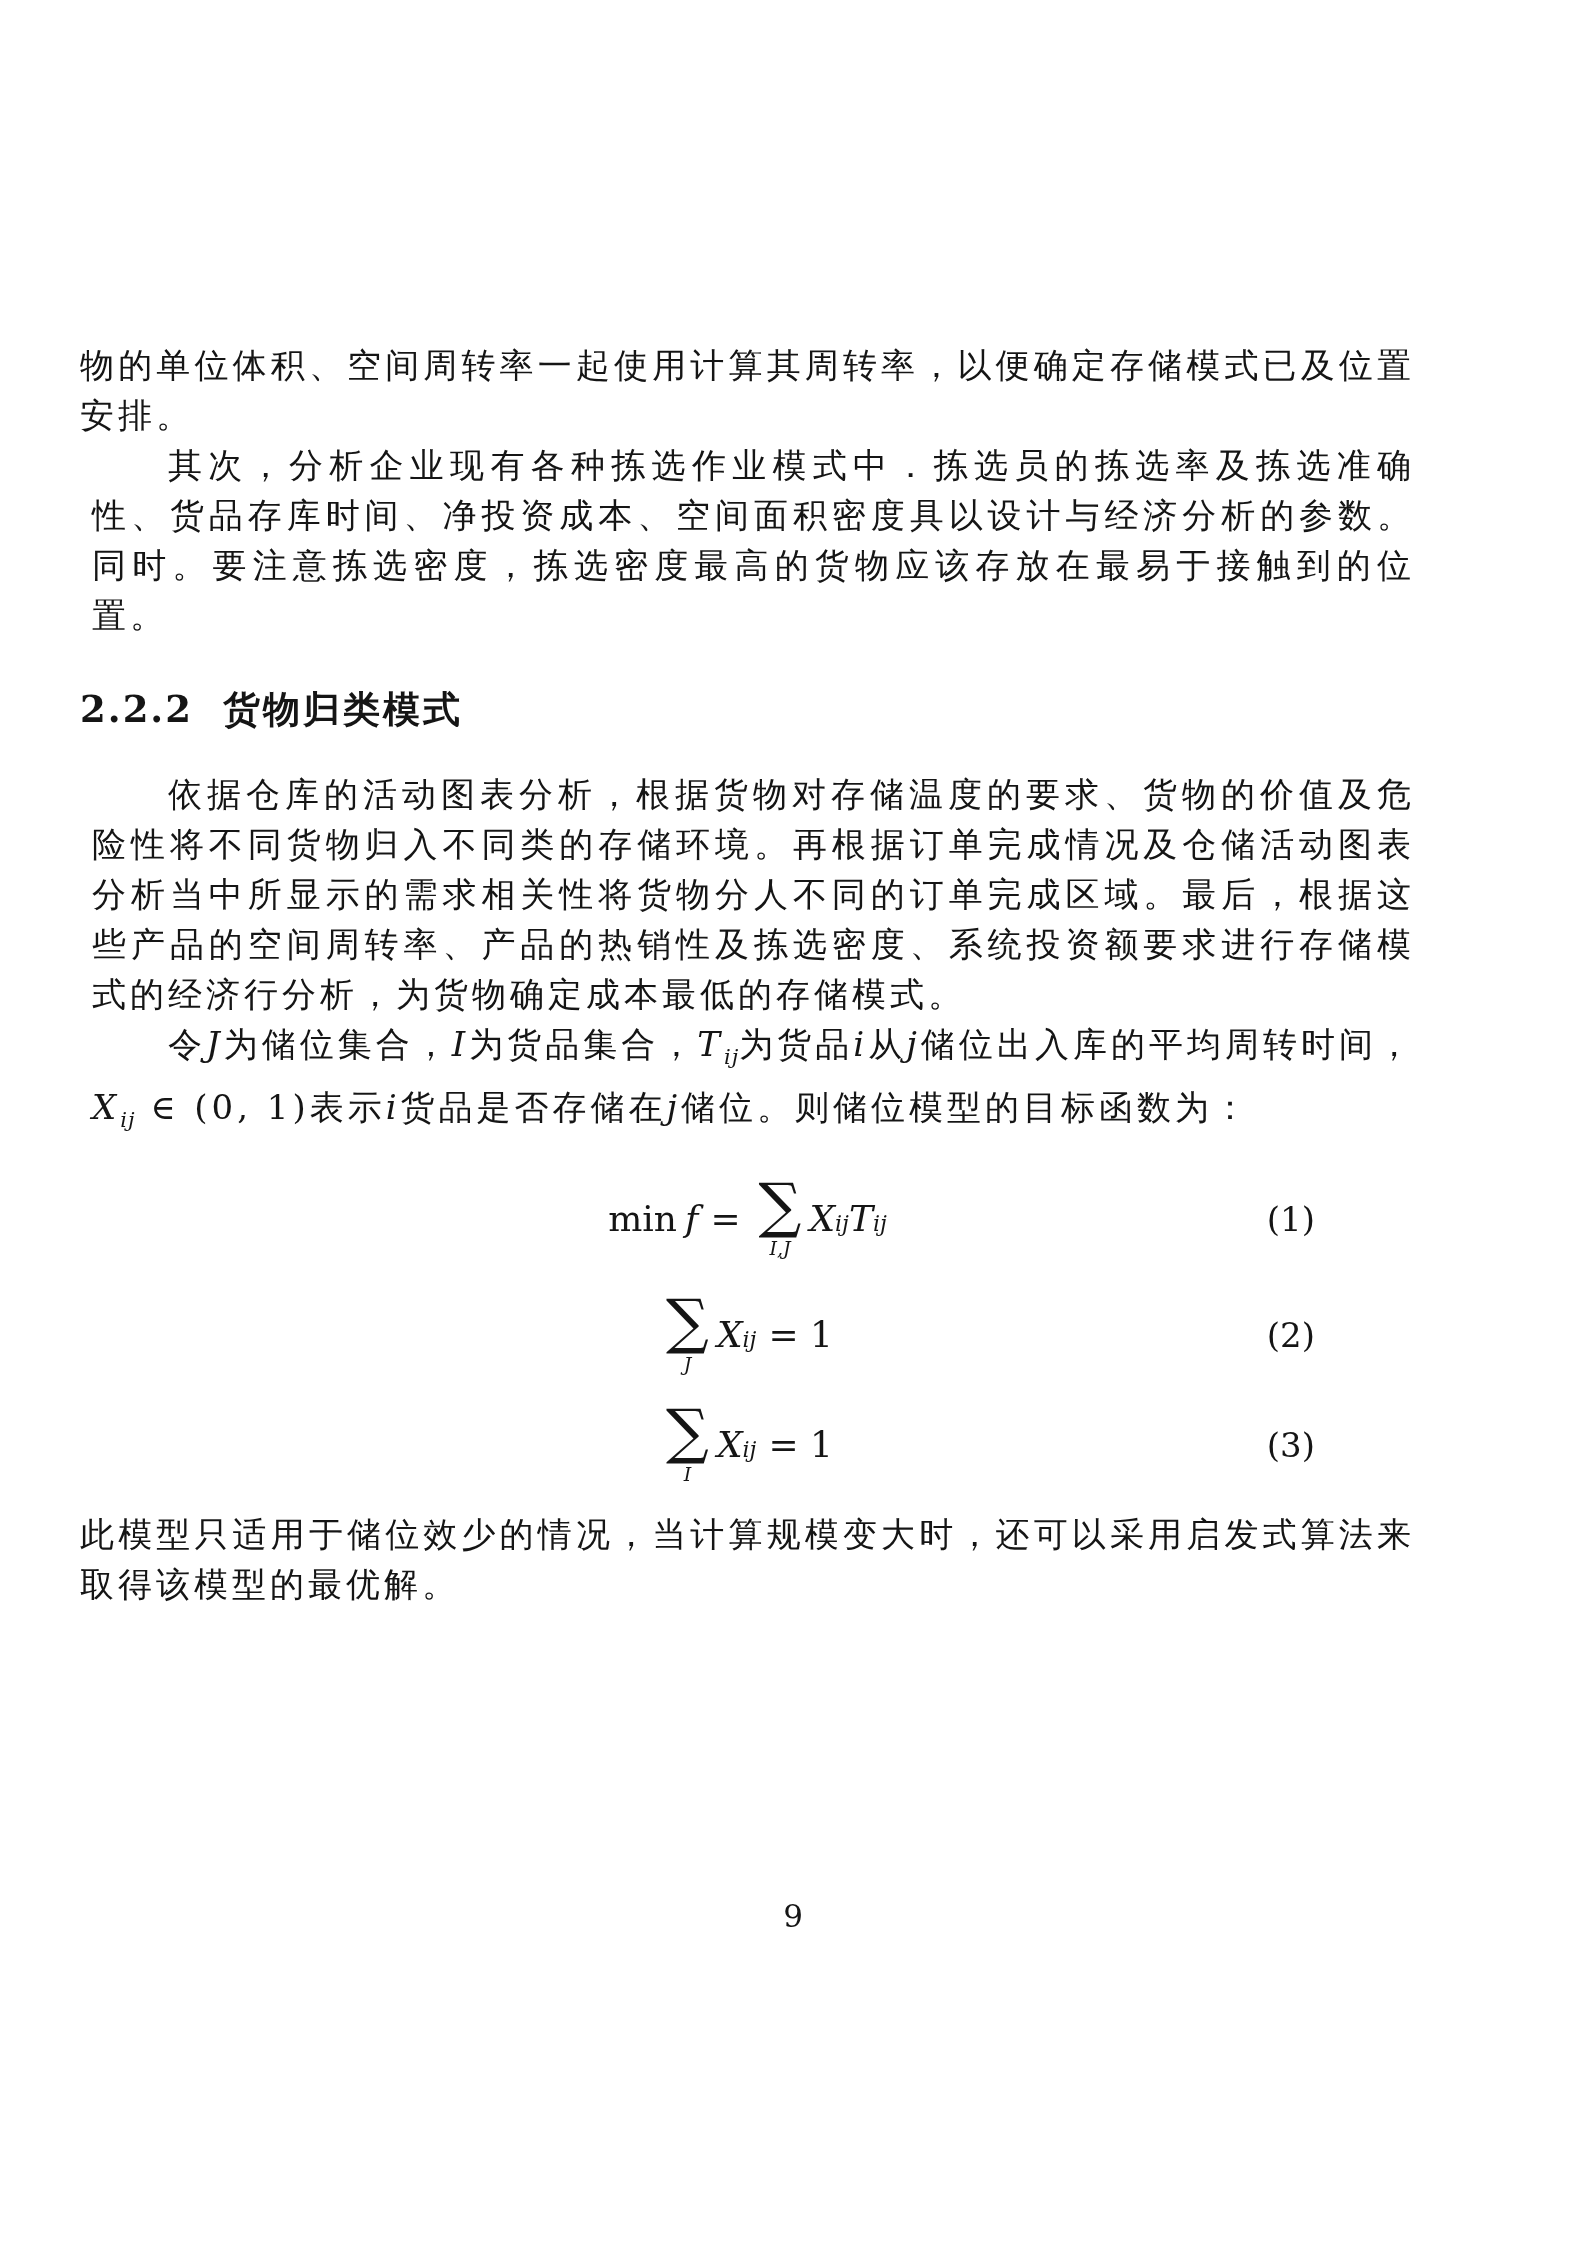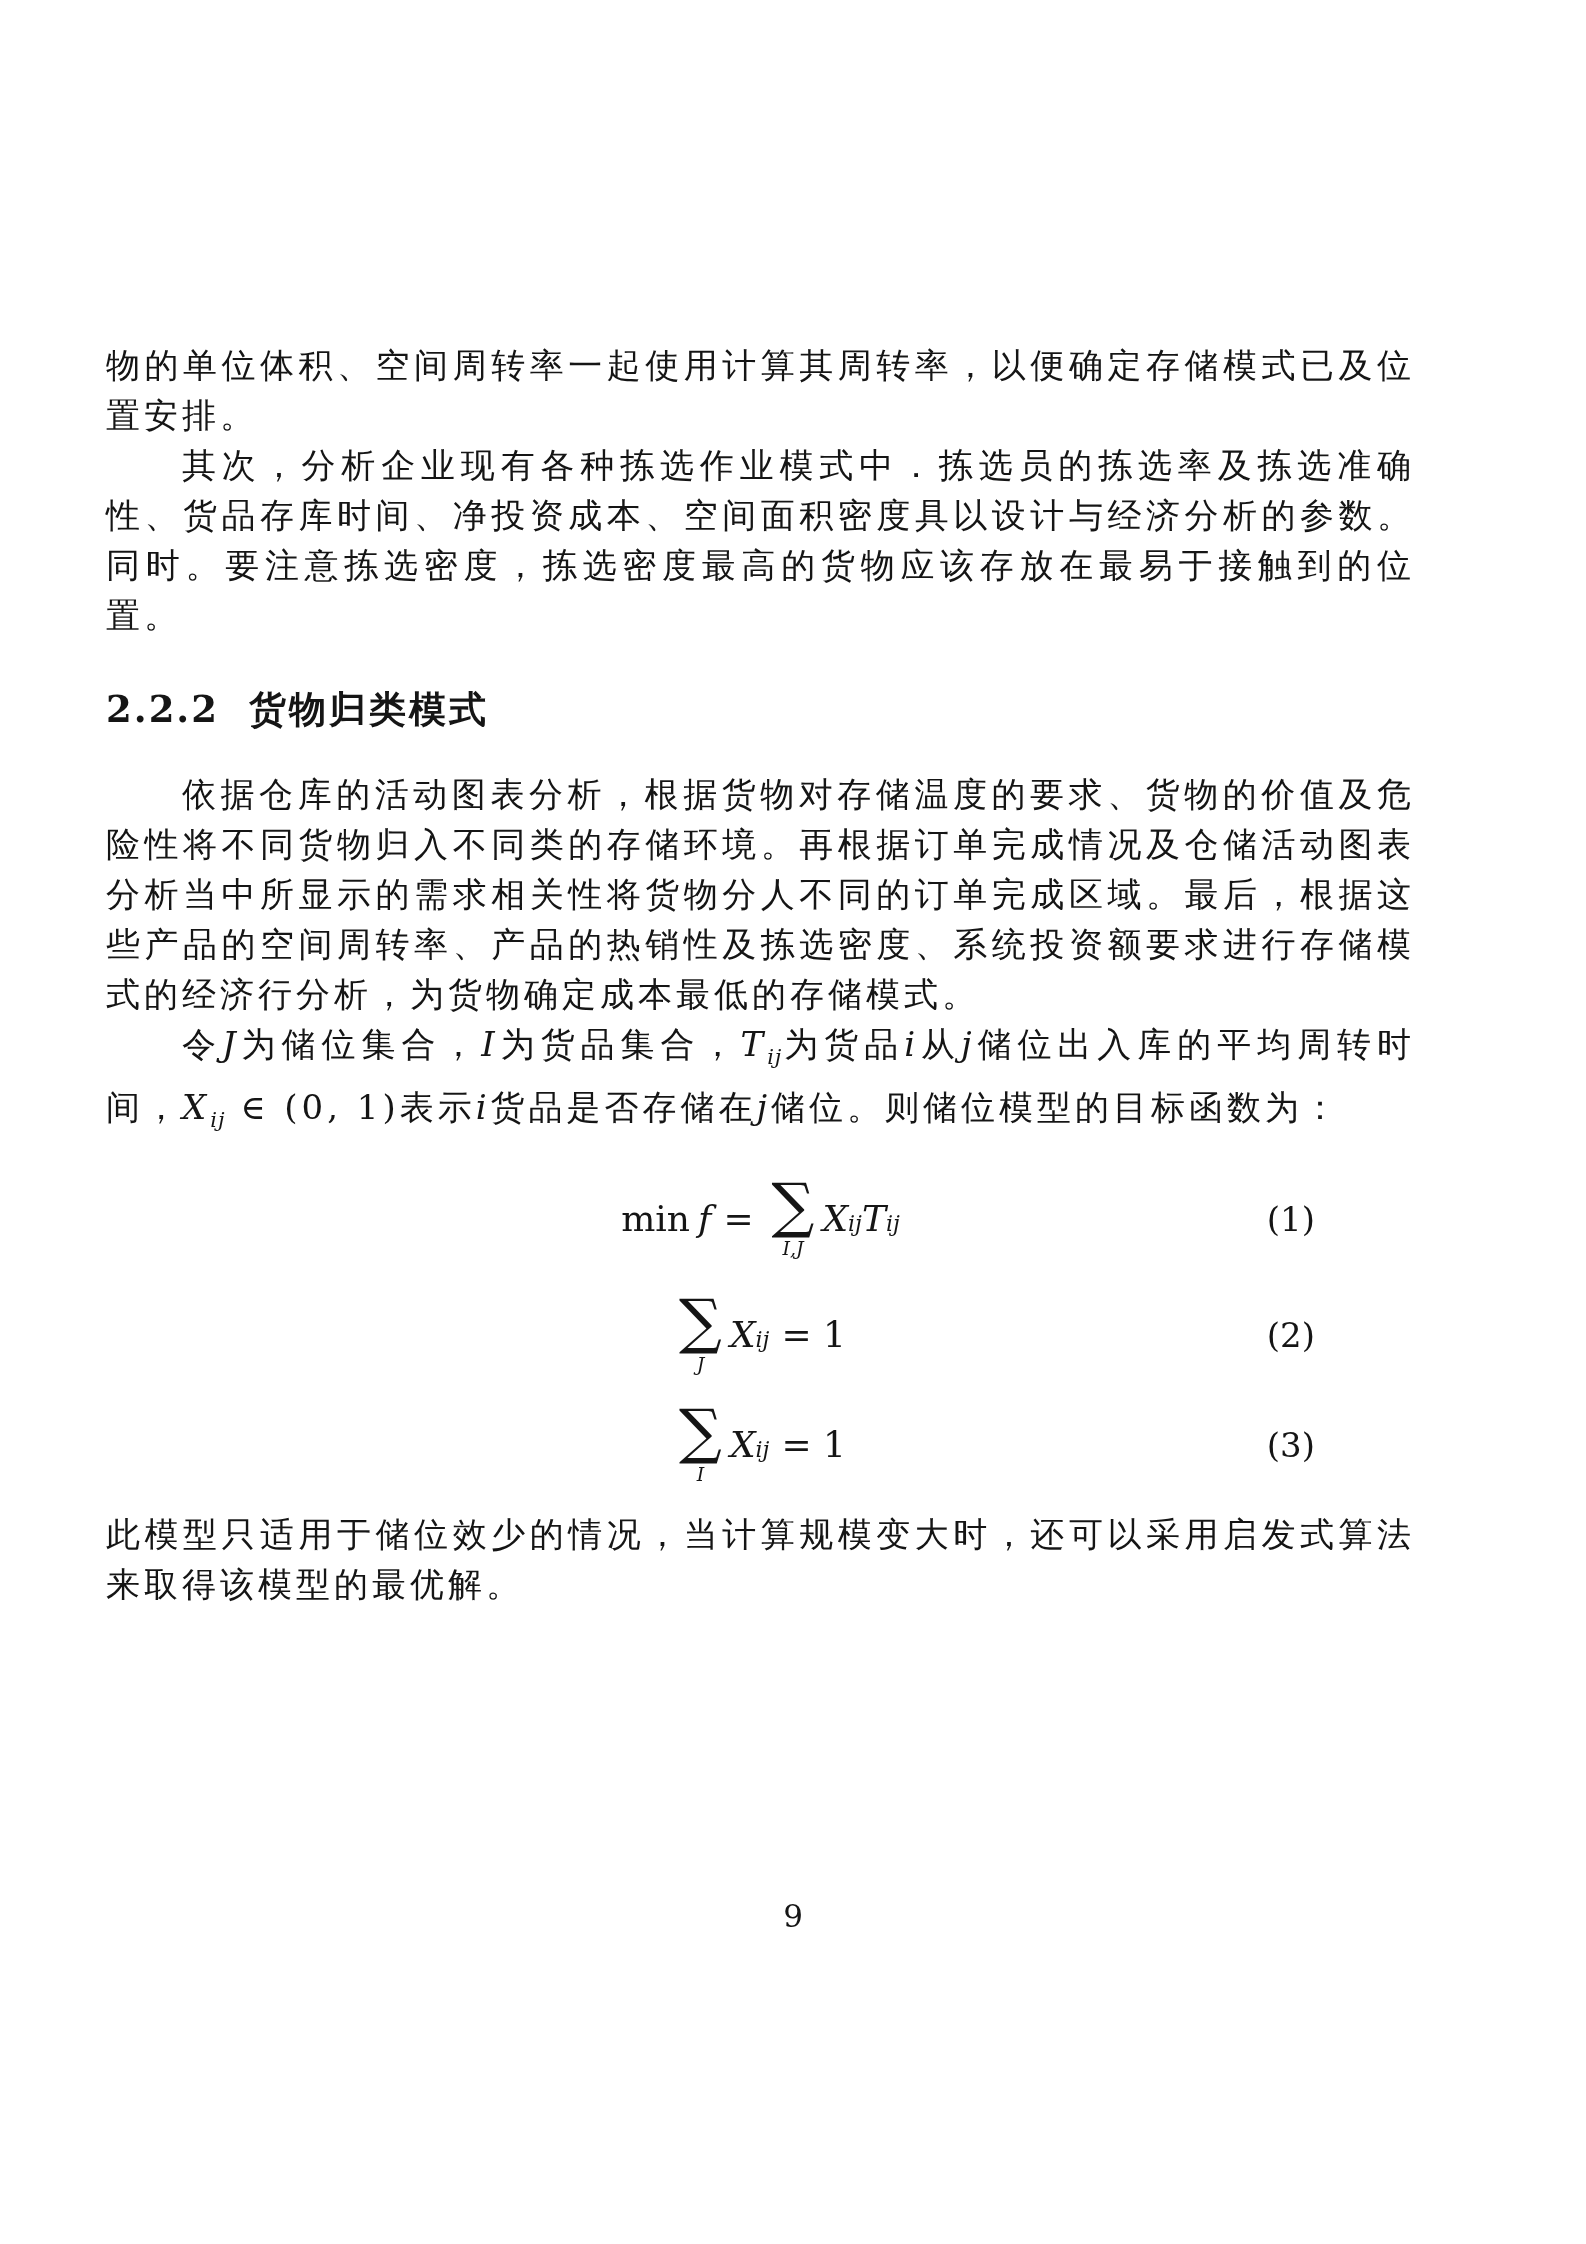--- a/index.html
+++ b/index.html
@@ -5,31 +5,31 @@
   html, body { margin: 0; padding: 0; }
   body {
     width: 1586px; height: 2244px;
     background: #ffffff;
     position: relative;
     overflow: hidden;
     font-family: "DejaVu Serif", "Liberation Serif", serif;
     color: #151515;
   }
   .page { position: absolute; inset: 0; }
-  .content { padding: 340px 171px 0 106px; }
+  .content { padding: 340px 171px 0 80px; }
 
   p.body-text {
     font-size: 34px;
     line-height: 50px;
     letter-spacing: 4px;
     text-align: justify;
     text-justify: inter-ideograph;
     margin: 0;
   }
-  p.indent { text-indent: 76px; }
+  p.indent { text-indent: 76px; margin-left: 12px; }
 
   p.body-text sub, sub.msub {
     font-style: italic;
     font-size: 21px;
     letter-spacing: 1px;
   }
   .mi { font-style: italic; }
 
   .sec-heading {
     margin: 46px 0 36px 0;

